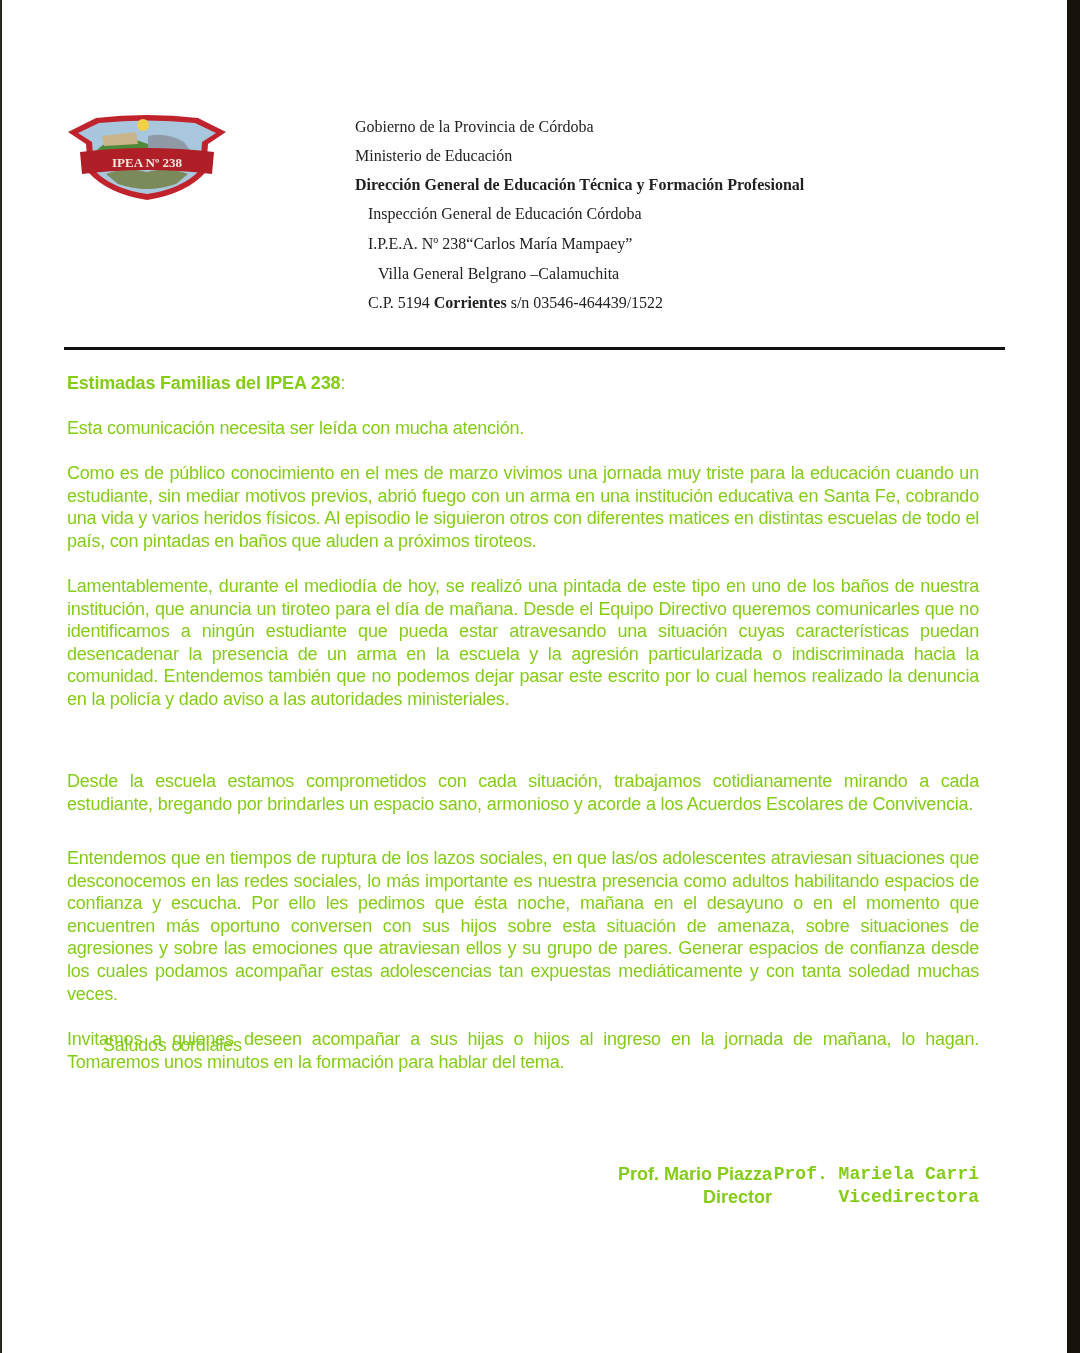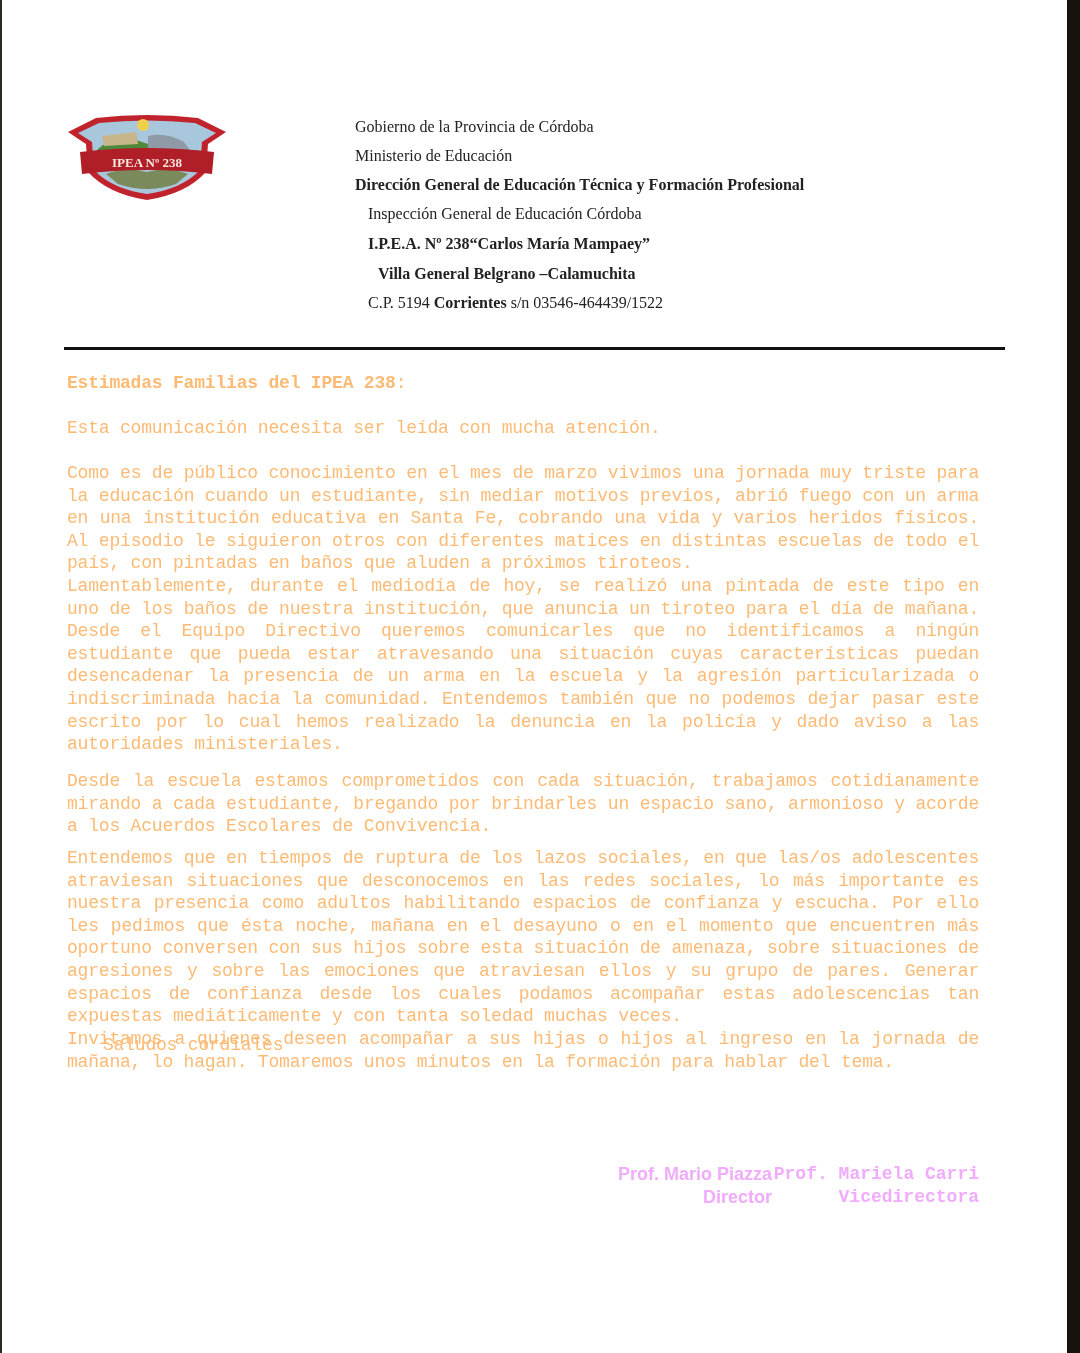--- a/index.html
+++ b/index.html
@@ -15,38 +15,38 @@
   .right-edge { position:absolute; left:1067px; top:0; width:13px; height:1353px; background:#17130c; }
 
   .logo { position:absolute; left:66px; top:114px; width:162px; height:88px; }
 
   .letterhead {
     position:absolute; left:307px; top:114px;
     font-family: "Liberation Serif", "DejaVu Serif", serif;
     font-size: 16px; color: #222;
   }
   .lh-line { position:absolute; white-space:nowrap;margin-left:48px; }
-  .lh-line.bold { font-weight: bold; }
+  .lh-line.bold { font-weight: normal; }
   .lh-bold { font-weight: bold; }
 
   .rule { position:absolute; left:64px; top:347px; width:941px; height:3px; background:#111; }
 
   .body-text {
     position:absolute; left:67px; width:912px;
-    font-family: Liberation Mono, monospace;
-    font-size: 18px; line-height: 22.6px; color: #fdba74;
+    font-family: Liberation Sans, sans-serif;
+    font-size: 18px; line-height: 22.6px; color: #84cc16;
     letter-spacing: -0.2px;
   }
   .justify { text-align: justify; text-align-last: left; }
   .greeting { font-weight: bold; }
 
   .signature {
     position:absolute; top:1163px;
     font-family: "Liberation Sans", "DejaVu Sans", sans-serif;
-    font-size: 18px; line-height: 23px; font-weight: bold; color:#f0abfc;
+    font-size: 18px; line-height: 23px; font-weight: bold; color:#84cc16;
     text-align: right; white-space: nowrap;
   }
   .sig1 { right: calc(1080px - 772px); }
   .sig2 { right: calc(1080px - 979px); font-family: Liberation Mono, monospace; }
 </style>
 </head>
 <body>
 
 <div class="left-edge"></div>
 <div class="page"></div>

